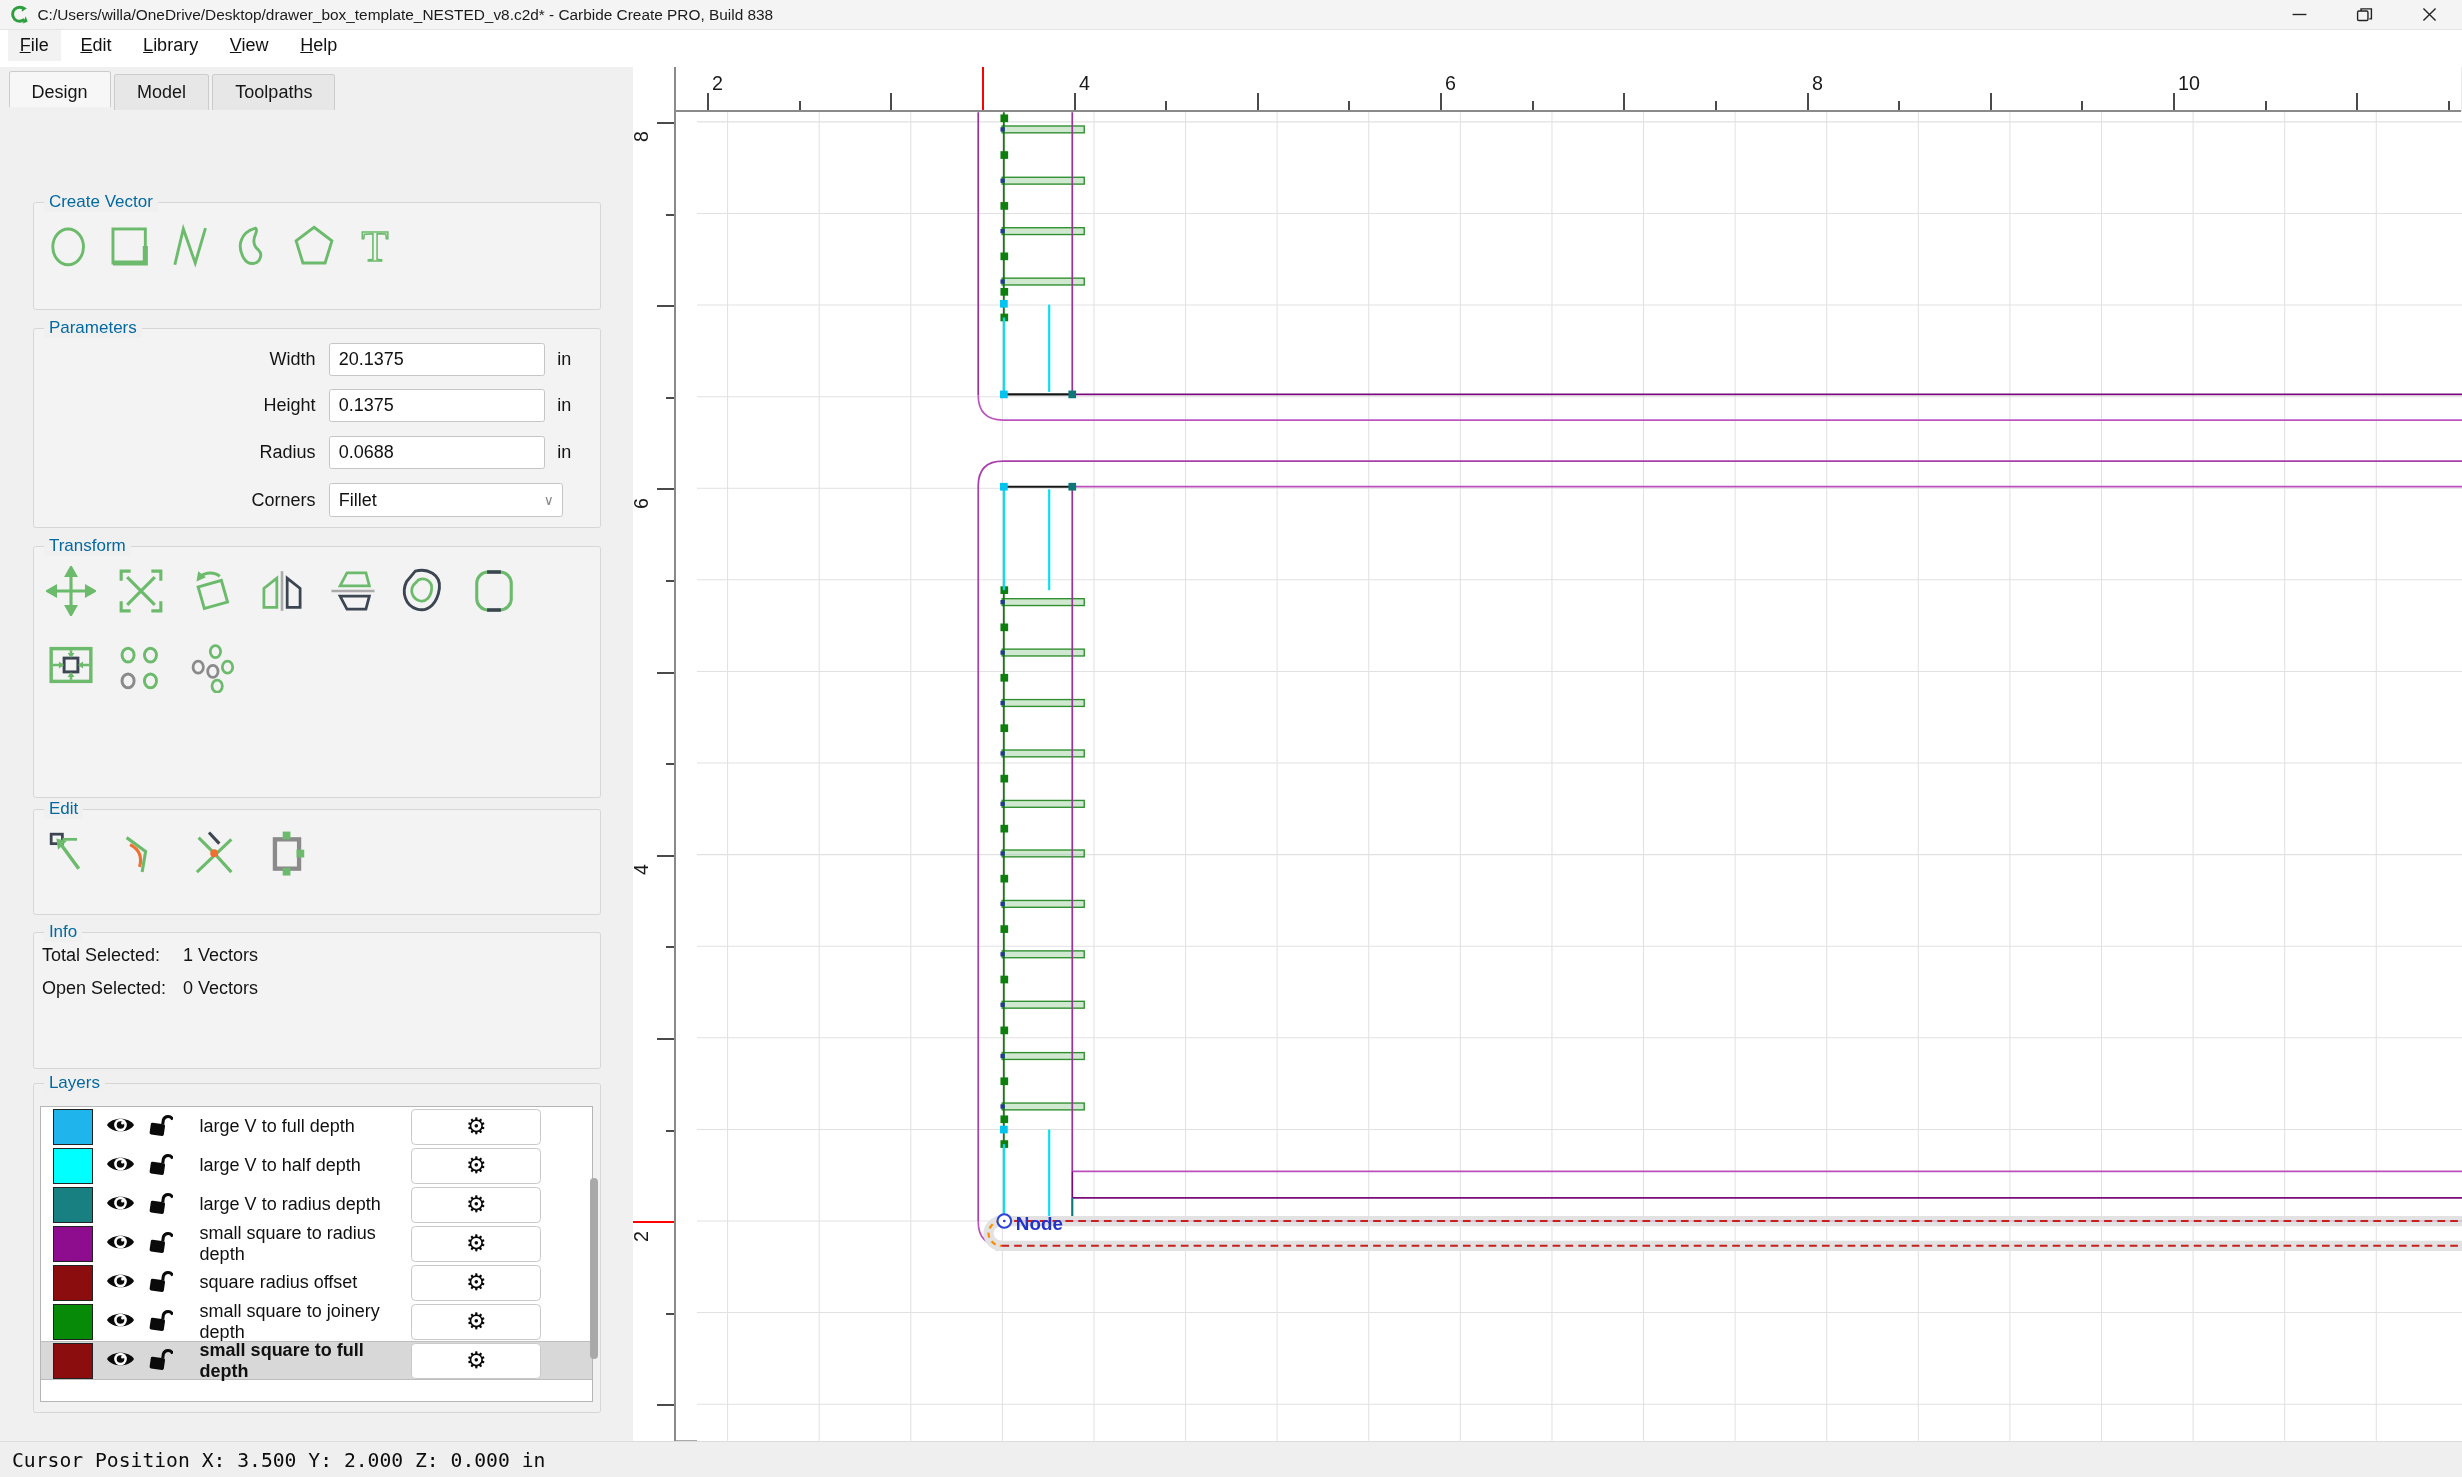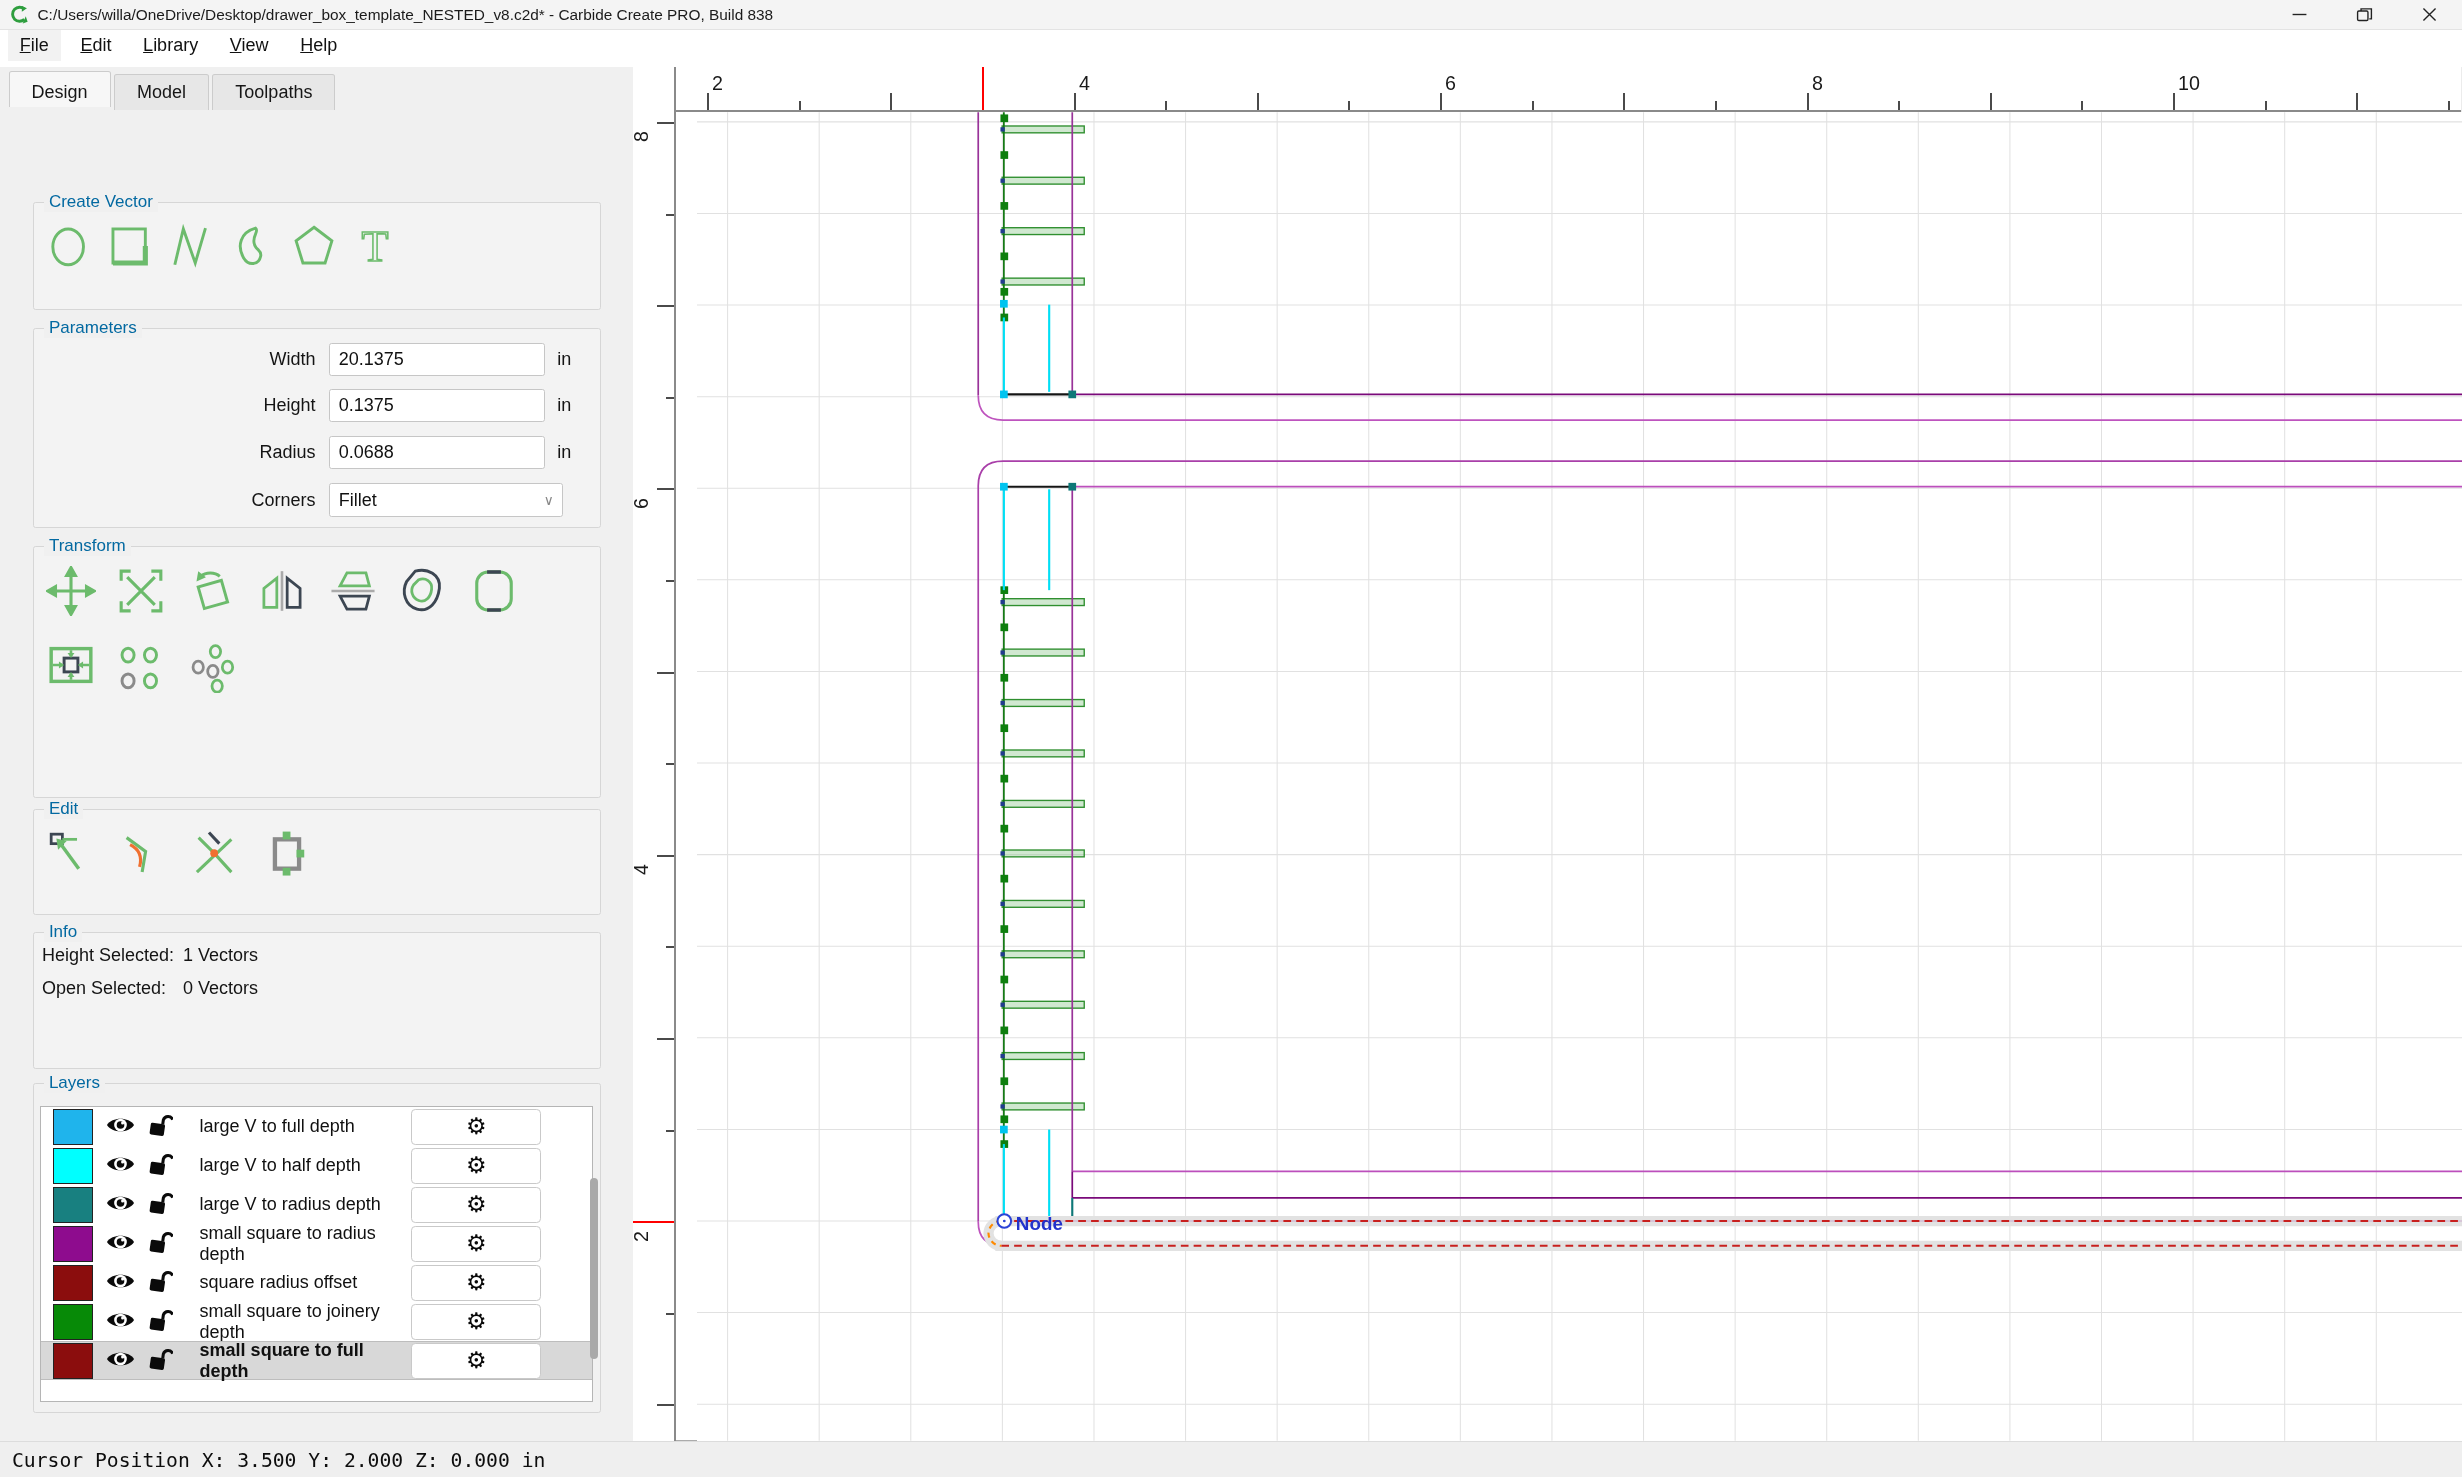--- a/index.html
+++ b/index.html
@@ -297,21 +297,21 @@
           <rect x="24" y="45" width="9" height="9" fill="#6CBB6C"></rect>
           <rect x="40" y="24" width="9" height="9" fill="#6CBB6C"></rect>
           </svg>
         </span>
     </div>
   </div>
 
   <div class="groupbox" style="top:865px;height:135px;">
     <span class="gb-title">Info</span>
     <div class="info-row">
-        <span class="info-label">Height Selected:</span>
+        <span class="info-label">Total Selected:</span>
       <span>1 Vectors</span>
       </div>
     <div class="info-row">
         <span class="info-label">Open Selected:</span>
       <span>0 Vectors</span>
       </div>
   </div>
 
   <div class="groupbox" style="top:1016px;height:328px;background:#F1F1F1;">
     <span class="gb-title">Layers</span>

